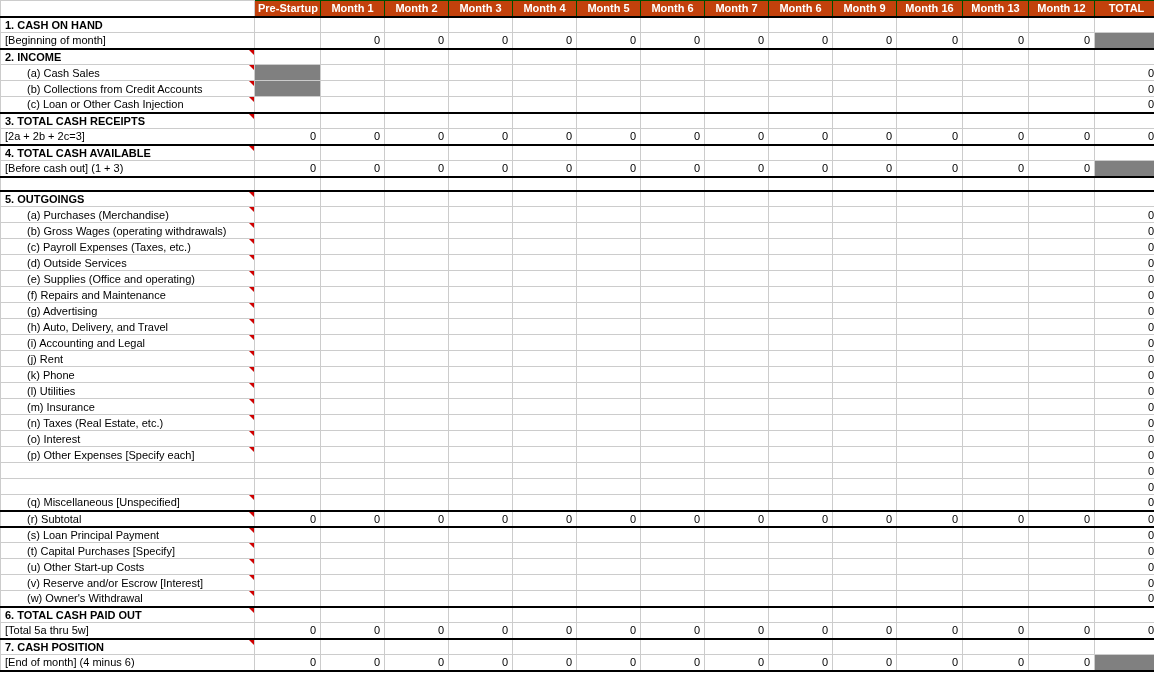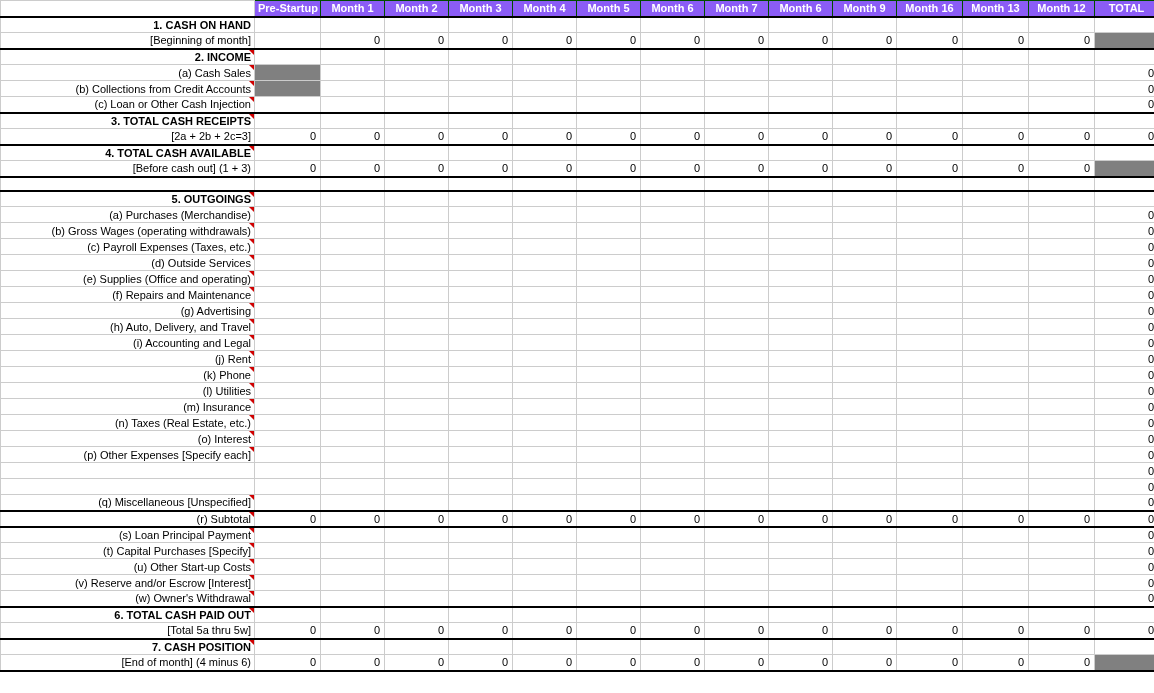--- a/index.html
+++ b/index.html
@@ -17,29 +17,29 @@
   }
   td, th {
     border: 1px solid #ccc;
     padding: 1px 3px;
     height: 16px;
     white-space: nowrap;
     overflow: hidden;
     vertical-align: middle;
   }
   .hdr {
-    background: #8b5cf6;
+    background: #c2410c;
     color: #fff;
     font-weight: bold;
     text-align: center;
     border: 1px solid #004d00;
   }
   .label-col {
     width: 254px;
-    text-align: right;
+    text-align: left;
     padding-left: 4px;
     margin-left: 11px;
   }
   .num-col { width: 64px; text-align: right; padding-right: 4px; }
   .total-col { width: 64px; text-align: right; padding-right: 4px; }
   .bold { font-weight: bold; }
   .indent { padding-left: 26px; }
   .indent2 { }
   .grey { background: #808080; }
   .thick-top { border-top: 2px solid #000; }

